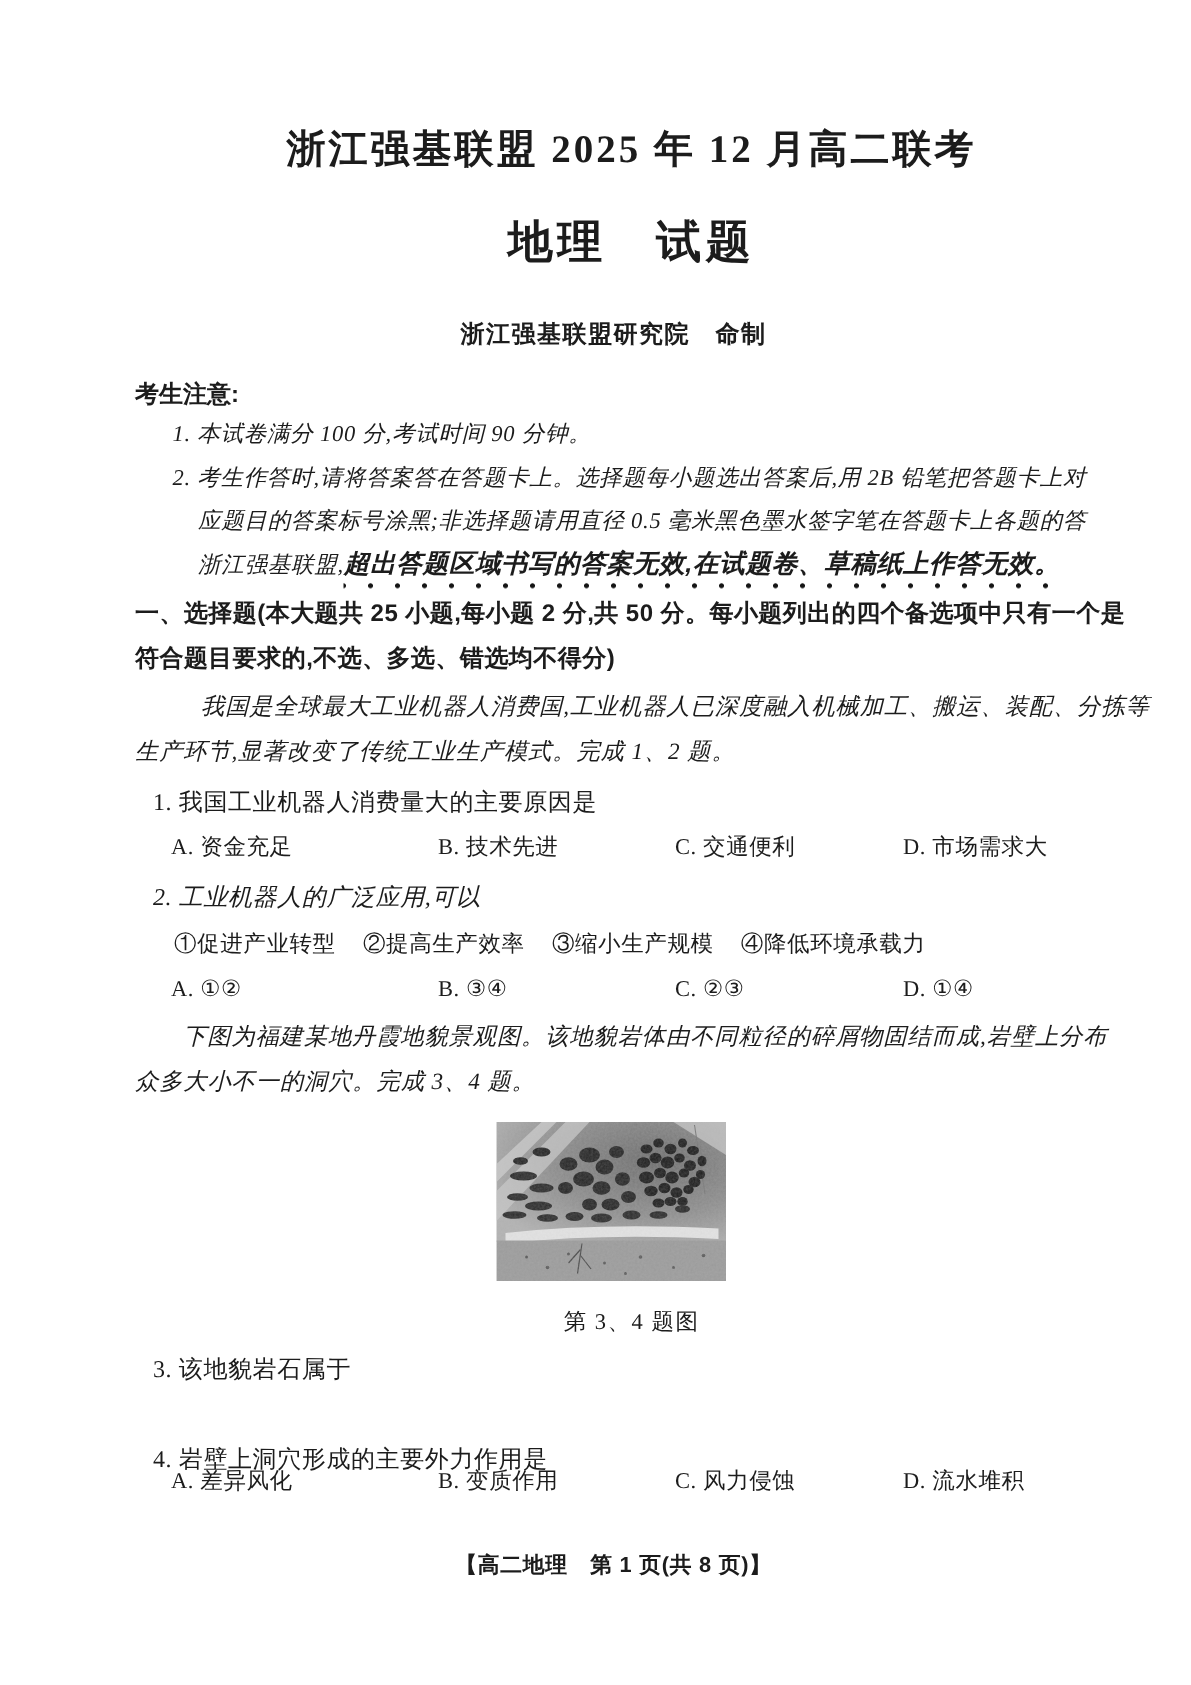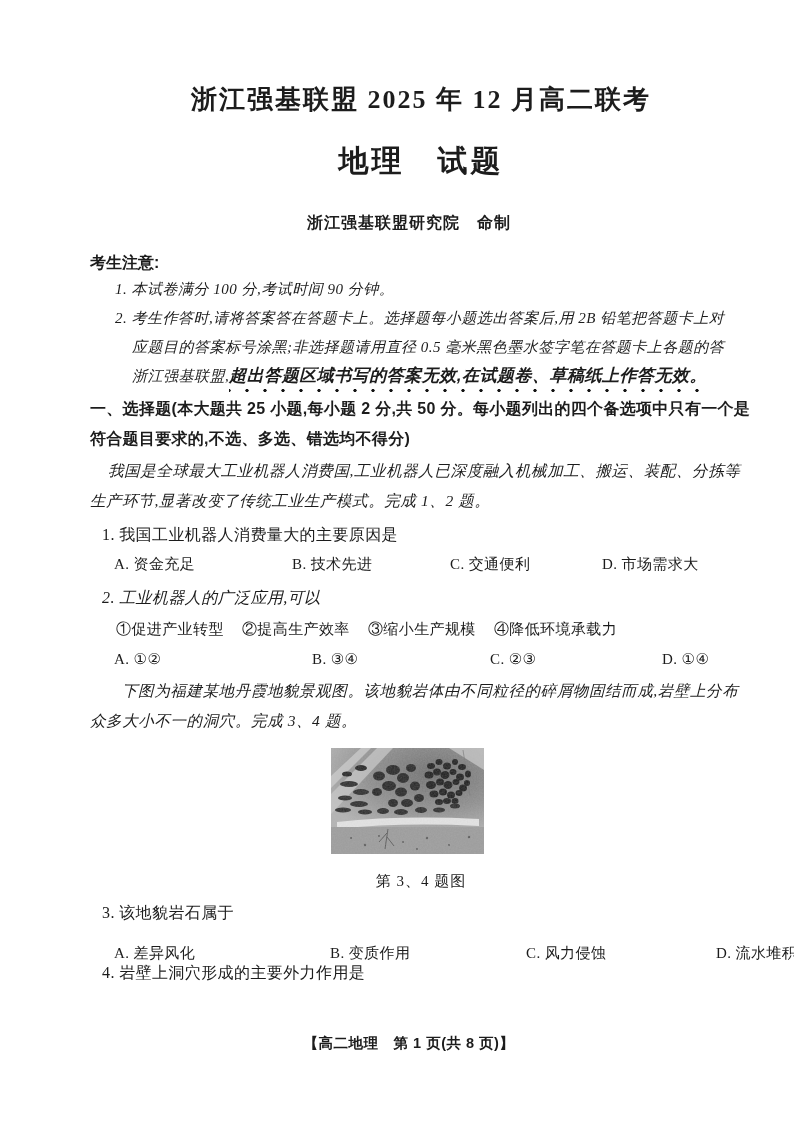--- a/index.html
+++ b/index.html
@@ -42,43 +42,43 @@
     background-size: 18px 5px;
     background-repeat: repeat-x;
     background-position: 9px bottom;
   }
 
   .sec-head     { left: 78px; font-size: 16px; letter-spacing: 0.3px; }
   .sec-head-1   { top: 399px; }
   .sec-head-2   { top: 429px; }
 
   .passage      { font-size: 15.5px; letter-spacing: 0.6px; }
-  .p1a { left: 96px; top: 461px; }
+  .p1a { left: 122px; top: 461px; }
   .p1b { left: 78px;  top: 491px; }
   .p2a { left: 110px; top: 681px; }
   .p2b { left: 78px;  top: 711px; }
 
   .stem { left: 78px; font-size: 16px; letter-spacing: 0.4px; }
   .q1-stem { top: 525px; }
   .q2-stem { top: 588px; font-style: italic; }
   .q3-stem { top: 903px; }
   .q4-stem { top: 963px; }
 
   .opts {
     left: 90px;
     width: 640px;
     display: grid;
     grid-template-columns: 178px 158px 152px auto;
     font-size: 15px;
     letter-spacing: 0.4px;
   }
   .q1-opts { top: 555px; }
-  .q2-opts { top: 650px; gap: 20px; }
+  .q2-opts { top: 650px; }
   .q3-opts { top: 934px; }
-  .q4-opts { top: 944px; gap: 38px; }
+  .q4-opts { top: 978px; }
 
   .sub-items { left: 92px; top: 620px; font-size: 15px; letter-spacing: 0.4px; }
   .sub-items span { margin-right: 14px; }
 
   .figure-wrap {
     left: 319px; top: 748px;
     width: 153px; height: 106px;
     line-height: 0;
   }
   .figure-caption { top: 872px; font-size: 15px; letter-spacing: 1px; }

